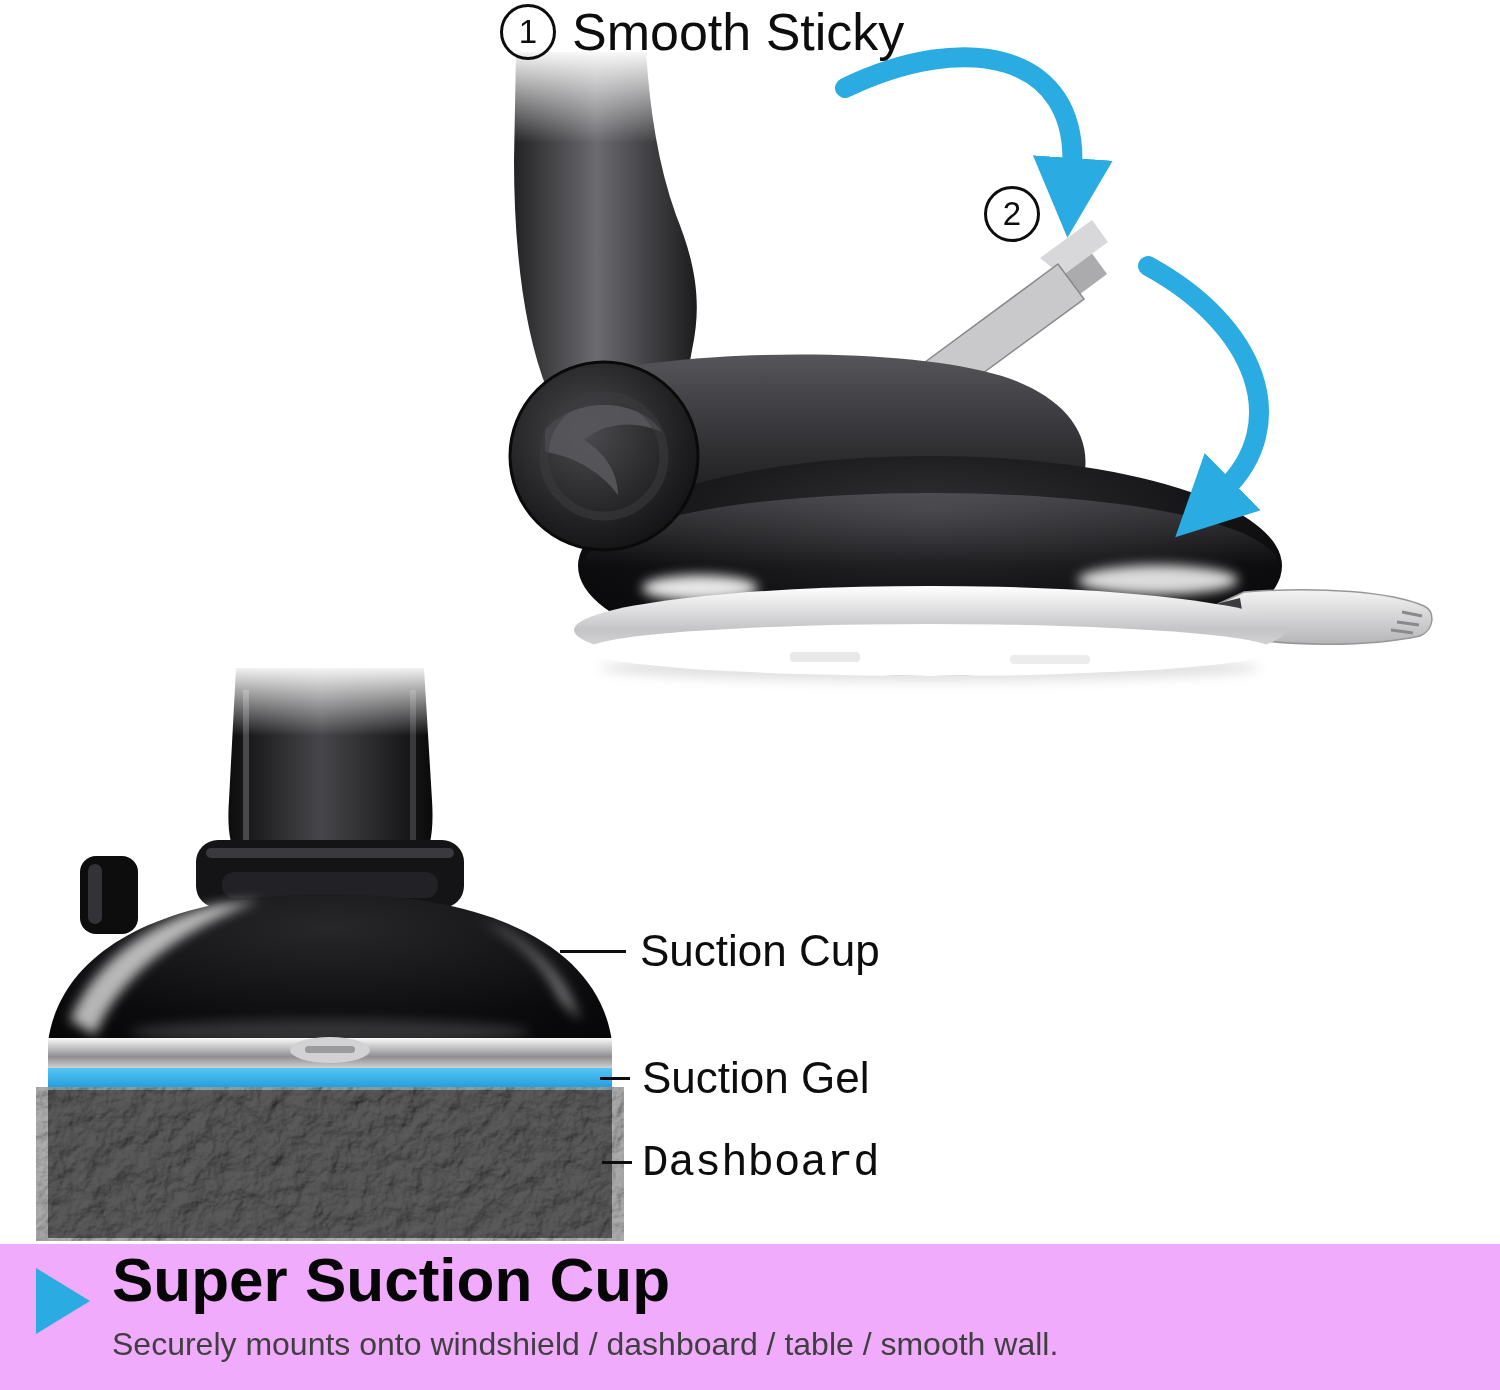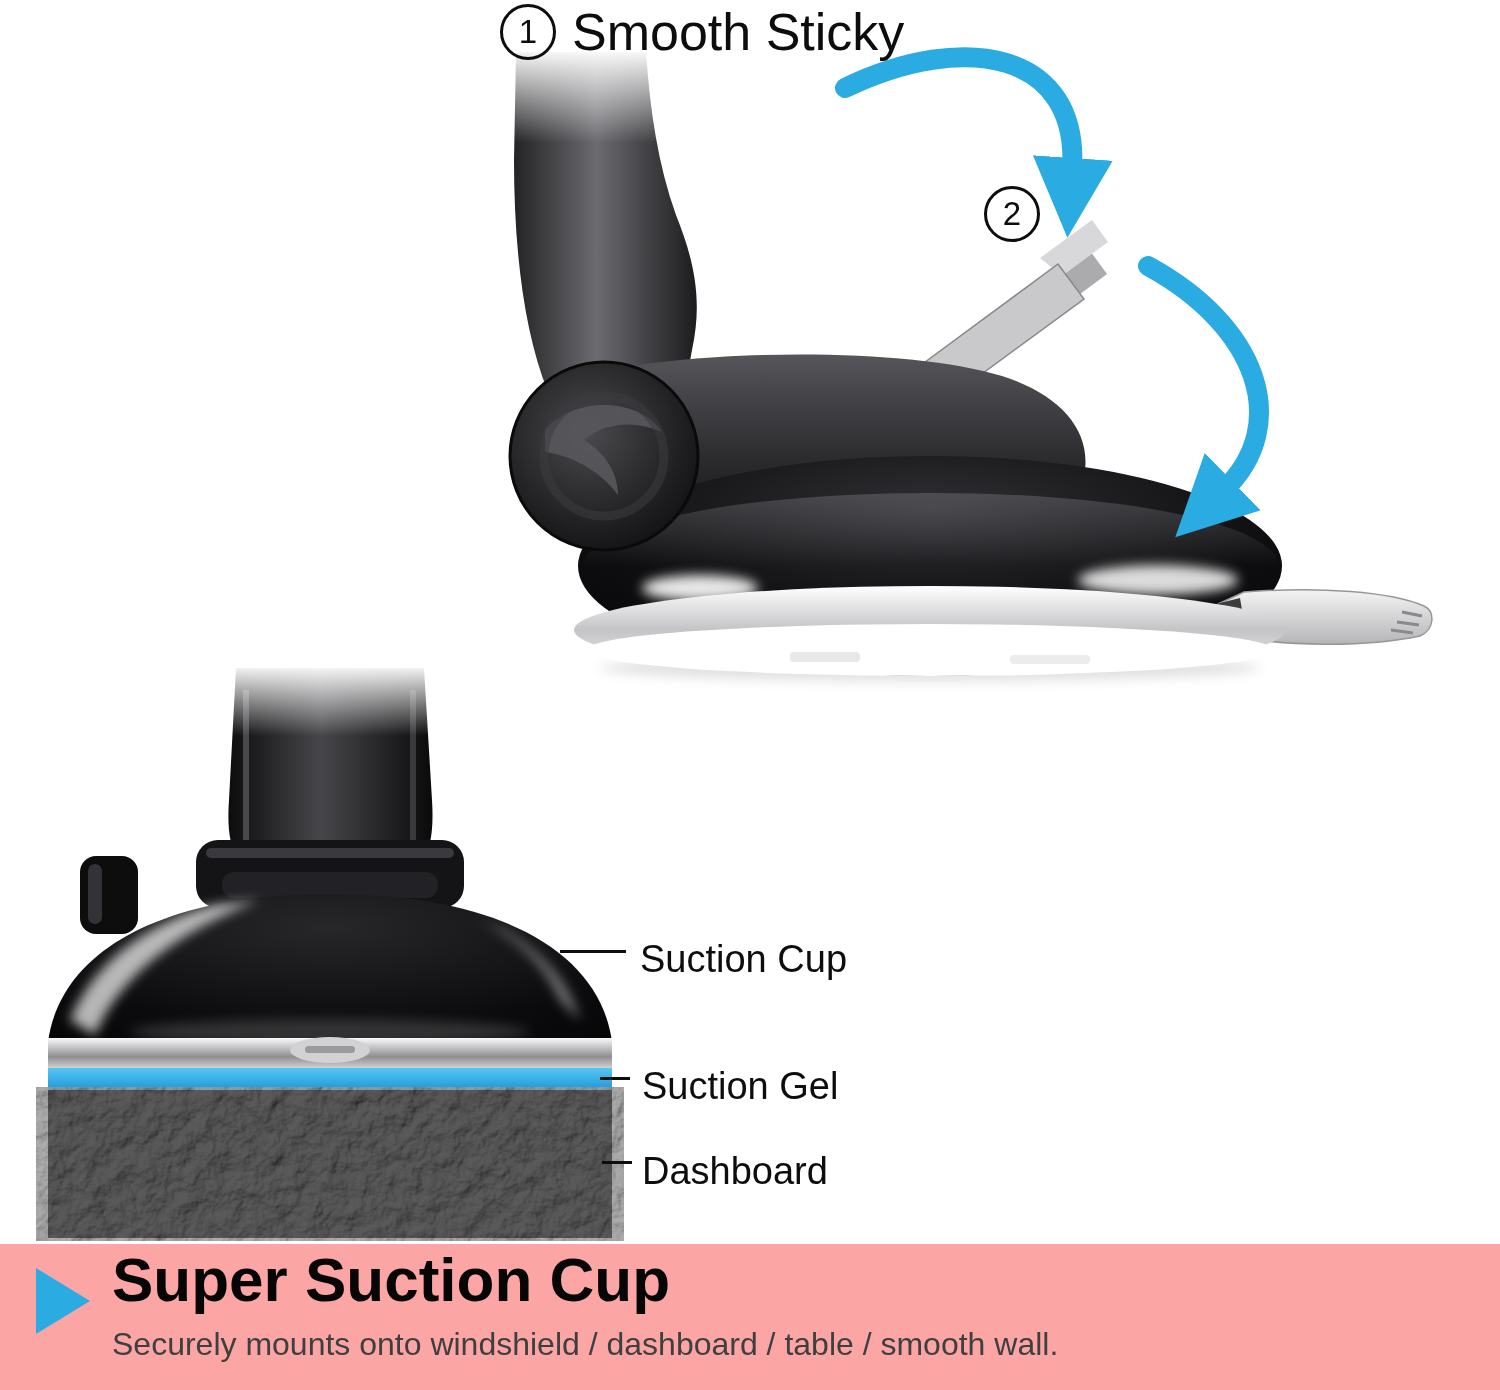--- a/index.html
+++ b/index.html
@@ -3,23 +3,23 @@
 <meta charset="utf-8">
 <style>
   html,body{margin:0;padding:0;background:#fff;}
   .page{
     position:relative;width:1500px;height:1390px;background:#ffffff;
     overflow:hidden;font-family:"Liberation Sans", sans-serif;color:#111;
   }
   .art{position:absolute;left:0;top:0;}
   .anno{position:absolute;display:flex;align-items:center;gap:16px;font-size:52px;color:#0d0d0d;white-space:nowrap;}
   .num-circle{width:50px;height:50px;border:3px solid #0d0d0d;border-radius:50%;display:flex;align-items:center;justify-content:center;font-size:33px;flex:0 0 auto;}
-  .callout{position:absolute;font-size:38px;color:#0d0d0d;white-space:nowrap;margin-top:12px;}
+  .callout{position:absolute;font-size:44px;color:#0d0d0d;white-space:nowrap;}
   .callout-line{position:absolute;height:3px;background:#0d0d0d;}
-  .banner{position:absolute;left:0;top:1244px;width:1500px;height:146px;background:#fca5a5;}
+  .banner{position:absolute;left:0;top:1244px;width:1500px;height:146px;background:#f0abfc;}
   .banner-icon{position:absolute;left:36px;top:24px;width:0;height:0;
     border-left:54px solid #2aabe2;border-top:33px solid transparent;border-bottom:33px solid transparent;}
   .banner-title{position:absolute;left:112px;top:0px;font-size:62px;font-weight:700;color:#060606;white-space:nowrap;}
   .banner-subtitle{position:absolute;left:112px;top:82px;font-size:32px;color:#3f3f3f;white-space:nowrap;}
 </style>
 </head>
 <body>
 
 <div class="page">
 
@@ -178,21 +178,21 @@
     </span>
   </div>
 
   <div class="callout-line" style="left:560px;top:950px;width:66px;"></div>
   <div class="callout" style="left:640px;top:926px;">Suction Cup</div>
 
   <div class="callout-line" style="left:600px;top:1077px;width:30px;"></div>
   <div class="callout" style="left:642px;top:1053px;">Suction Gel</div>
 
   <div class="callout-line" style="left:602px;top:1161px;width:30px;"></div>
-  <div class="callout" style="left:642px;top:1138px;">Dashboard</div>
+  <div class="callout" style="left:642px;top:1138px;font-family:Liberation Mono, monospace;">Dashboard</div>
 
   <div class="banner">
     <div class="banner-icon"></div>
     <div class="banner-title">Super Suction Cup</div>
     <div class="banner-subtitle">Securely mounts onto windshield / dashboard / table / smooth wall.</div>
   </div>
 
 </div>
 
 </body></html>

